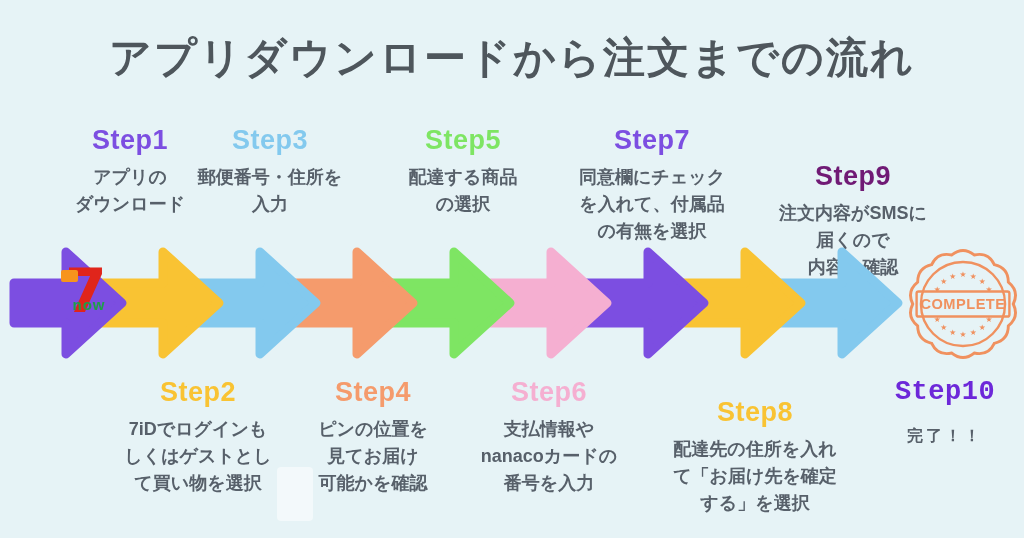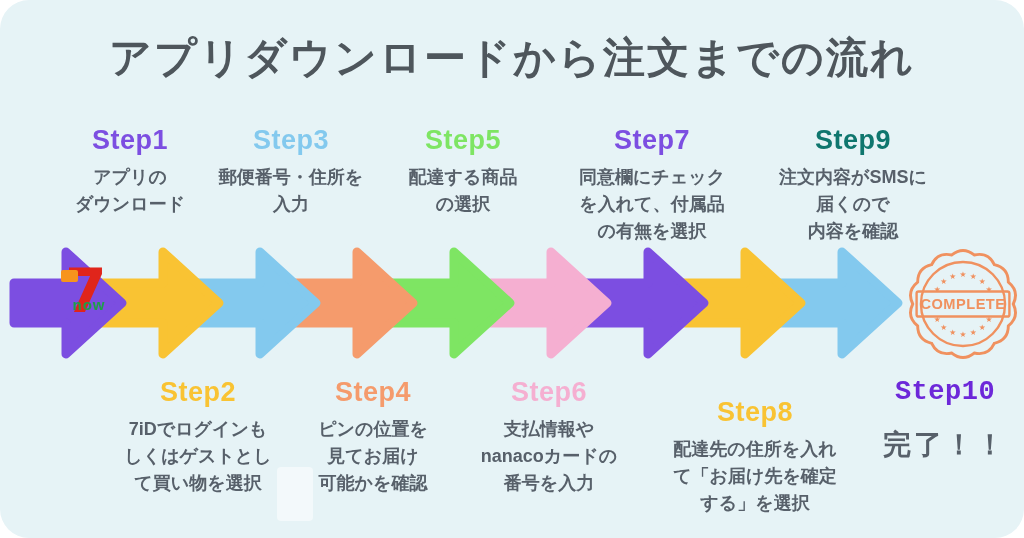--- a/index.html
+++ b/index.html
@@ -12,21 +12,21 @@
     position:absolute;top:30px;left:0;width:100%;margin:0;
     text-align:center;font-size:42px;font-weight:800;letter-spacing:2px;
   }
   .steps{position:absolute;inset:0;}
   .step{position:absolute;text-align:center;}
   .step-label{font-size:27px;font-weight:800;line-height:1.1;letter-spacing:.5px;}
   .step-desc{
     margin-top:8px;font-size:18px;font-weight:700;line-height:1.5;
     white-space:pre-line;color:inherit;
   }
-  .step-finish .step-desc{font-size:28px;margin-top:16px;letter-spacing:3px;}
+  .step-finish .step-desc{font-size:16px;margin-top:16px;letter-spacing:3px;}
   .arrow{position:absolute;top:245px;width:120px;height:116px;overflow:visible;}
   .logo7{
     position:absolute;left:57px;top:267px;width:64px;height:78px;z-index:40;
   }
   .logo7 .digit{
     position:absolute;left:8px;top:-6px;font-size:60px;font-weight:800;line-height:1;
     font-family:"DejaVu Sans","Liberation Sans",sans-serif;
   }
   .logo7 .notch{
     position:absolute;left:4px;top:3px;width:17px;height:12px;border-radius:2px;
@@ -37,21 +37,21 @@
   }
   .stamp{position:absolute;left:905px;top:246px;width:116px;height:116px;overflow:visible;}
   .watermark{
     position:absolute;left:277px;top:467px;width:36px;height:54px;
     background:rgba(255,255,255,.5);border-radius:4px;
   }
 </style>
 </head>
 <body>
 
-<div class="canvas" style="background-color: rgb(230, 243, 246); border-radius: 29px;">
+<div class="canvas" style="background-color: rgb(230, 243, 246);">
 
   <h1 class="title" style="color: rgb(78, 86, 92);">アプリダウンロードから注文までの流れ</h1>
 
   <svg class="arrow" style="left: 8px; z-index: 19; color: rgb(124, 78, 225);" viewBox="0 0 120 116">
     <path d="M6,38 L58,38 L58,7 L114,58 L58,109 L58,78 L6,78 Z" fill="currentColor" stroke="currentColor" stroke-width="9" stroke-linejoin="round"></path>
   </svg>
   <svg class="arrow" style="left: 105px; z-index: 18; color: rgb(249, 195, 51);" viewBox="0 0 120 116">
     <path d="M-28,38 L58,38 L58,7 L114,58 L58,109 L58,78 L-28,78 Z" fill="currentColor" stroke="currentColor" stroke-width="9" stroke-linejoin="round"></path>
   </svg>
   <svg class="arrow" style="left: 202px; z-index: 17; color: rgb(131, 201, 238);" viewBox="0 0 120 116">
@@ -106,41 +106,41 @@
   </svg>
 
   <div class="steps" style="color: rgb(87, 96, 106);">
 
     <div class="step" style="left:40px;top:126px;width:180px">
       <div class="step-label" style="color: rgb(124, 78, 225);">Step1</div>
       <div class="step-desc">アプリの
 ダウンロード</div>
     </div>
 
-    <div class="step" style="left:191px;top:126px;width:200px">
+    <div class="step" style="left:170px;top:126px;width:200px">
       <div class="step-label" style="color: rgb(131, 201, 238);">Step3</div>
       <div class="step-desc">郵便番号・住所を
 入力</div>
     </div>
 
     <div class="step" style="left:363px;top:126px;width:200px">
       <div class="step-label" style="color: rgb(126, 229, 99);">Step5</div>
       <div class="step-desc">配達する商品
 の選択</div>
     </div>
 
     <div class="step" style="left:542px;top:126px;width:220px">
       <div class="step-label" style="color: rgb(124, 78, 225);">Step7</div>
       <div class="step-desc">同意欄にチェック
 を入れて、付属品
 の有無を選択</div>
     </div>
 
     <div class="step" style="left:743px;top:126px;width:220px">
-      <div class="step-label" style="color: #0f766e;">Step9</div>
+      <div class="step-label" style="color: #701a75; margin-top: 36px;">Step9</div>
       <div class="step-desc">注文内容がSMSに
 届くので
 内容を確認</div>
     </div>
 
     <div class="step" style="left:88px;top:378px;width:220px">
       <div class="step-label" style="color: rgb(249, 195, 51);">Step2</div>
       <div class="step-desc">7iDでログインも
 しくはゲストとし
 て買い物を選択</div>

